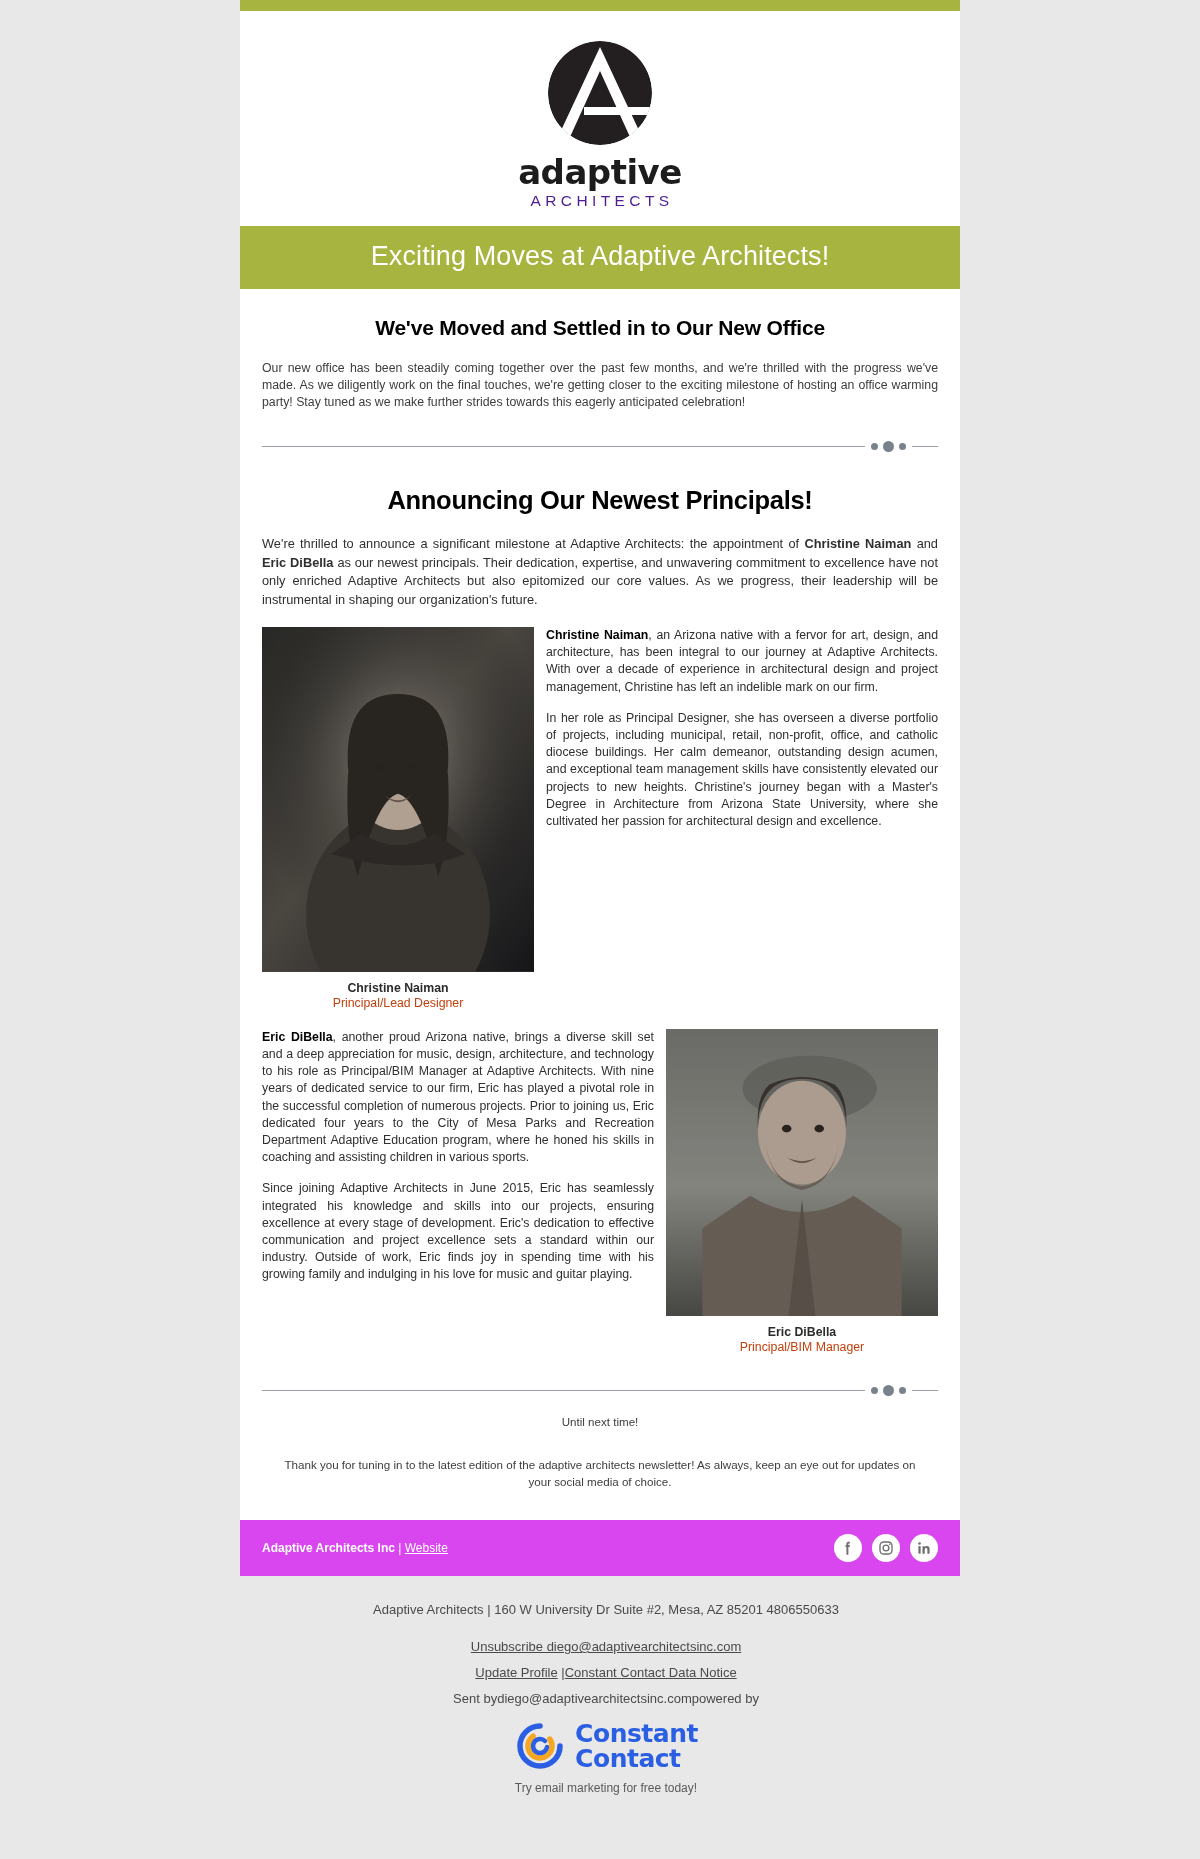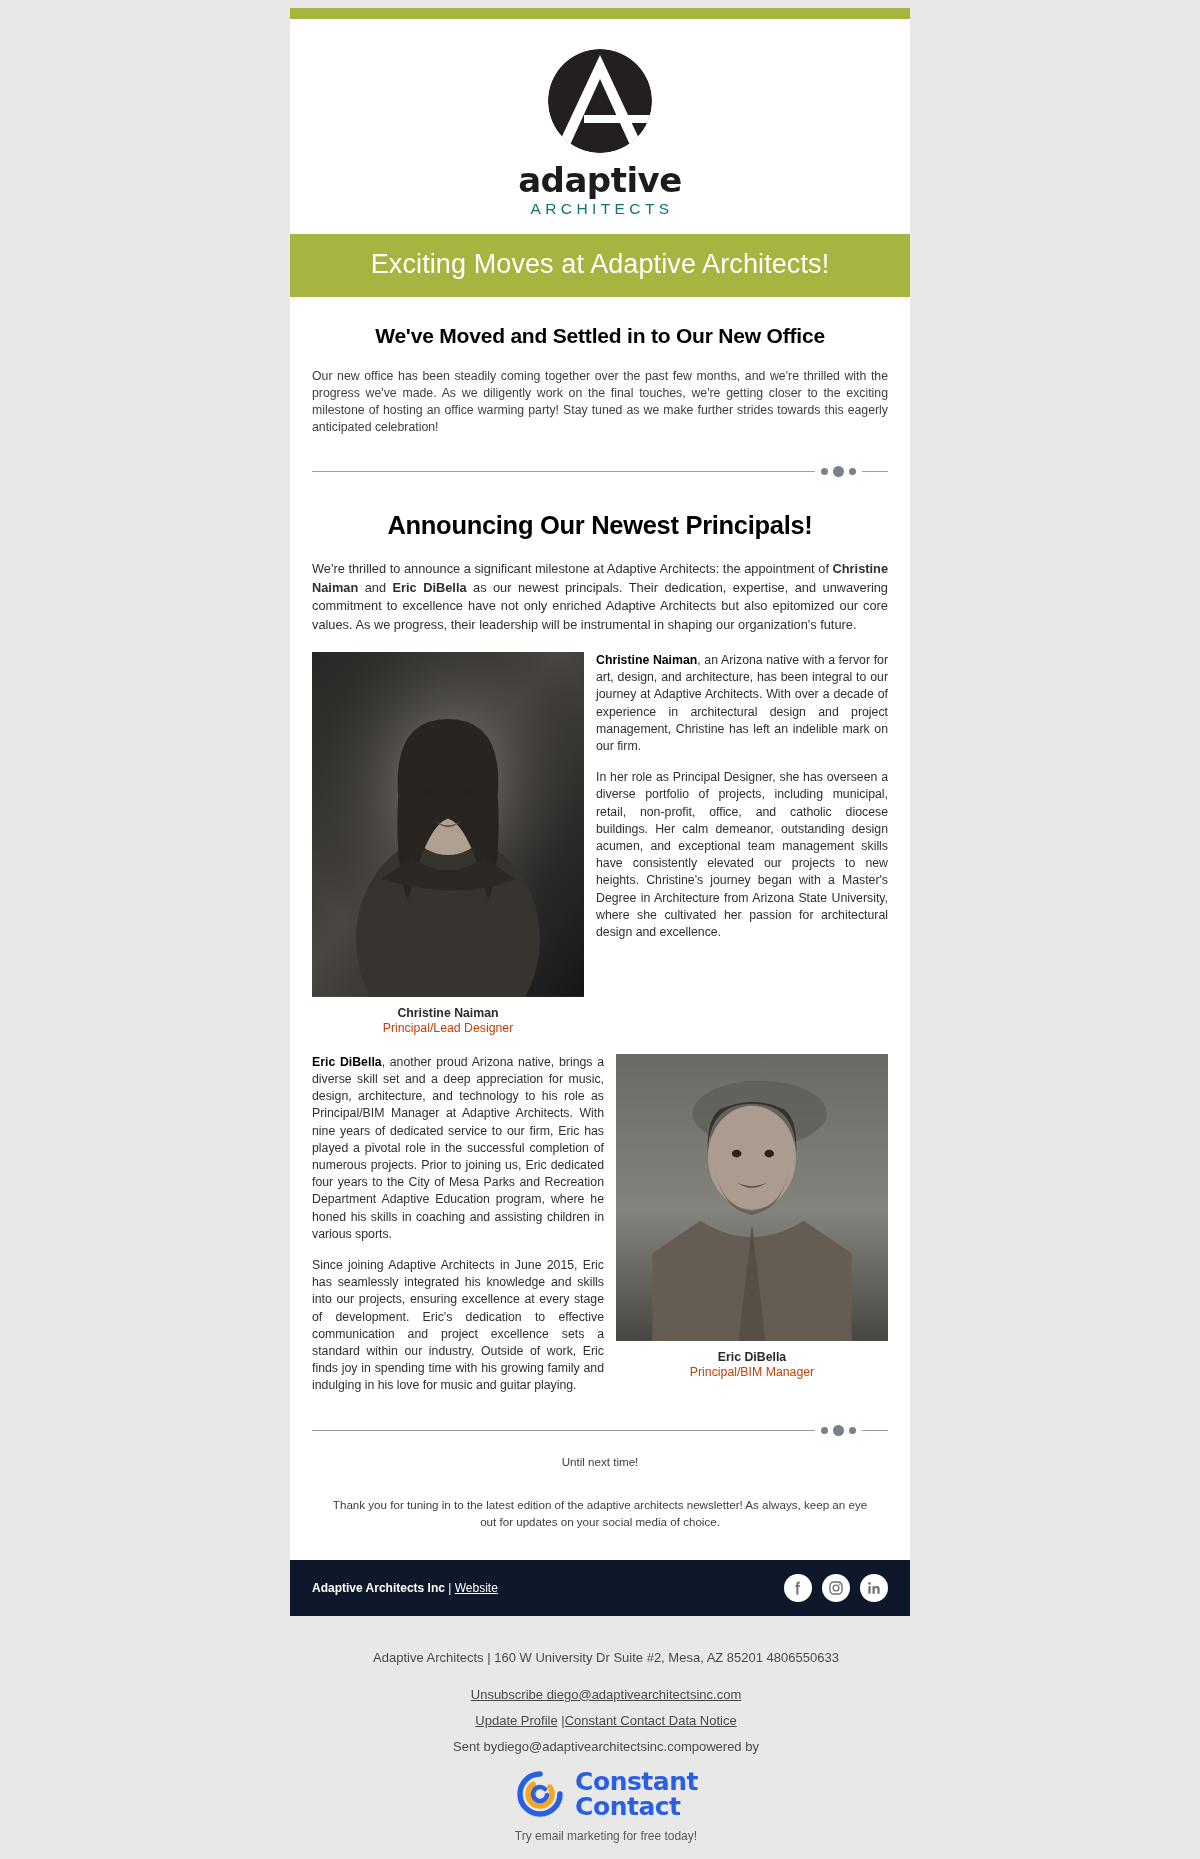--- a/index.html
+++ b/index.html
@@ -9,22 +9,22 @@
     font-family: "Liberation Sans", sans-serif;
   }
   .page {
     width: 1200px;
     min-height: 1859px;
     margin: 0 auto;
     background: #e8e8e8;
     position: relative;
   }
   .email {
-    width: 620px;
-    margin: 8px auto;
+    width: 720px;
+    margin: 0 auto;
     background: #ffffff;
     border-top: 11px solid #a7b43f;
   }
   
   .logo-block {
     background: #ffffff;
     padding: 22px 0 16px 0;
     display: flex;
     flex-direction: column;
     align-items: center;
@@ -38,21 +38,21 @@
     font-weight: bold;
     letter-spacing: -0.5px;
     color: #1c1c1c;
     line-height: 1;
     margin-top: 2px;
     font-family: "DejaVu Sans", sans-serif;
   }
   .logo-sub {
     font-size: 15.5px;
     letter-spacing: 4.4px;
-    color: #0f766e;
+    color: #4c1d95;
     margin-top: 3px;
     margin-left: 4px;
     font-family: "Liberation Sans", sans-serif;
   }
   
   .banner {
     background: #a7b43f;
     color: #ffffff;
     text-align: center;
     font-size: 27px;
@@ -161,21 +161,21 @@
     text-align: center;
     font-size: 11.6px;
     line-height: 17px;
     color: #3d3d3d;
     margin: 26px 0 0 0;
     padding: 0 14px;
   }
   .closing.second { margin-top: 17px; }
   
   .footer-bar {
-    background: #0f172a;
+    background: #d946ef;
     margin-top: 30px;
     padding: 14px 22px;
     display: flex;
     align-items: center;
     justify-content: space-between;
     min-height: 52px;
   }
   .footer-bar .org {
     font-size: 12px;
     color: #ffffff;

